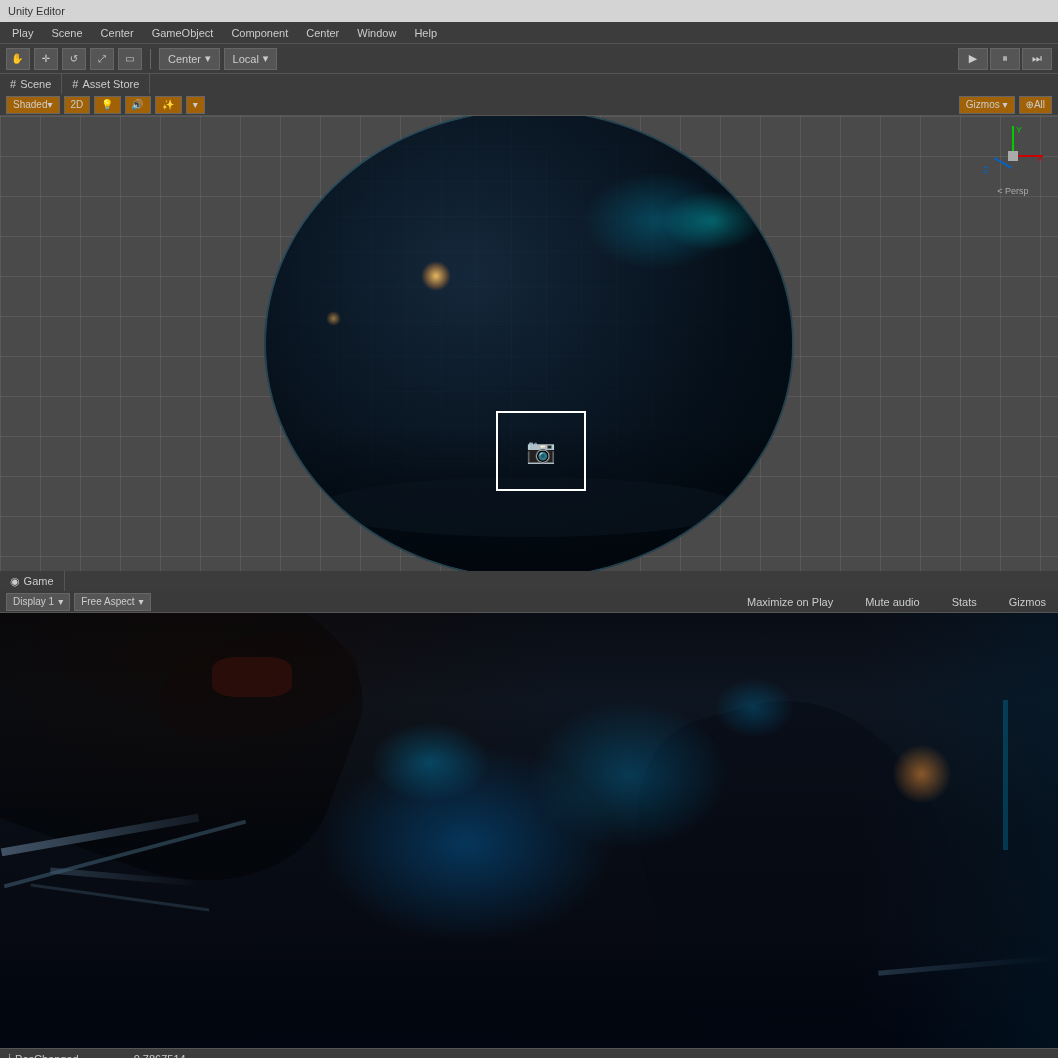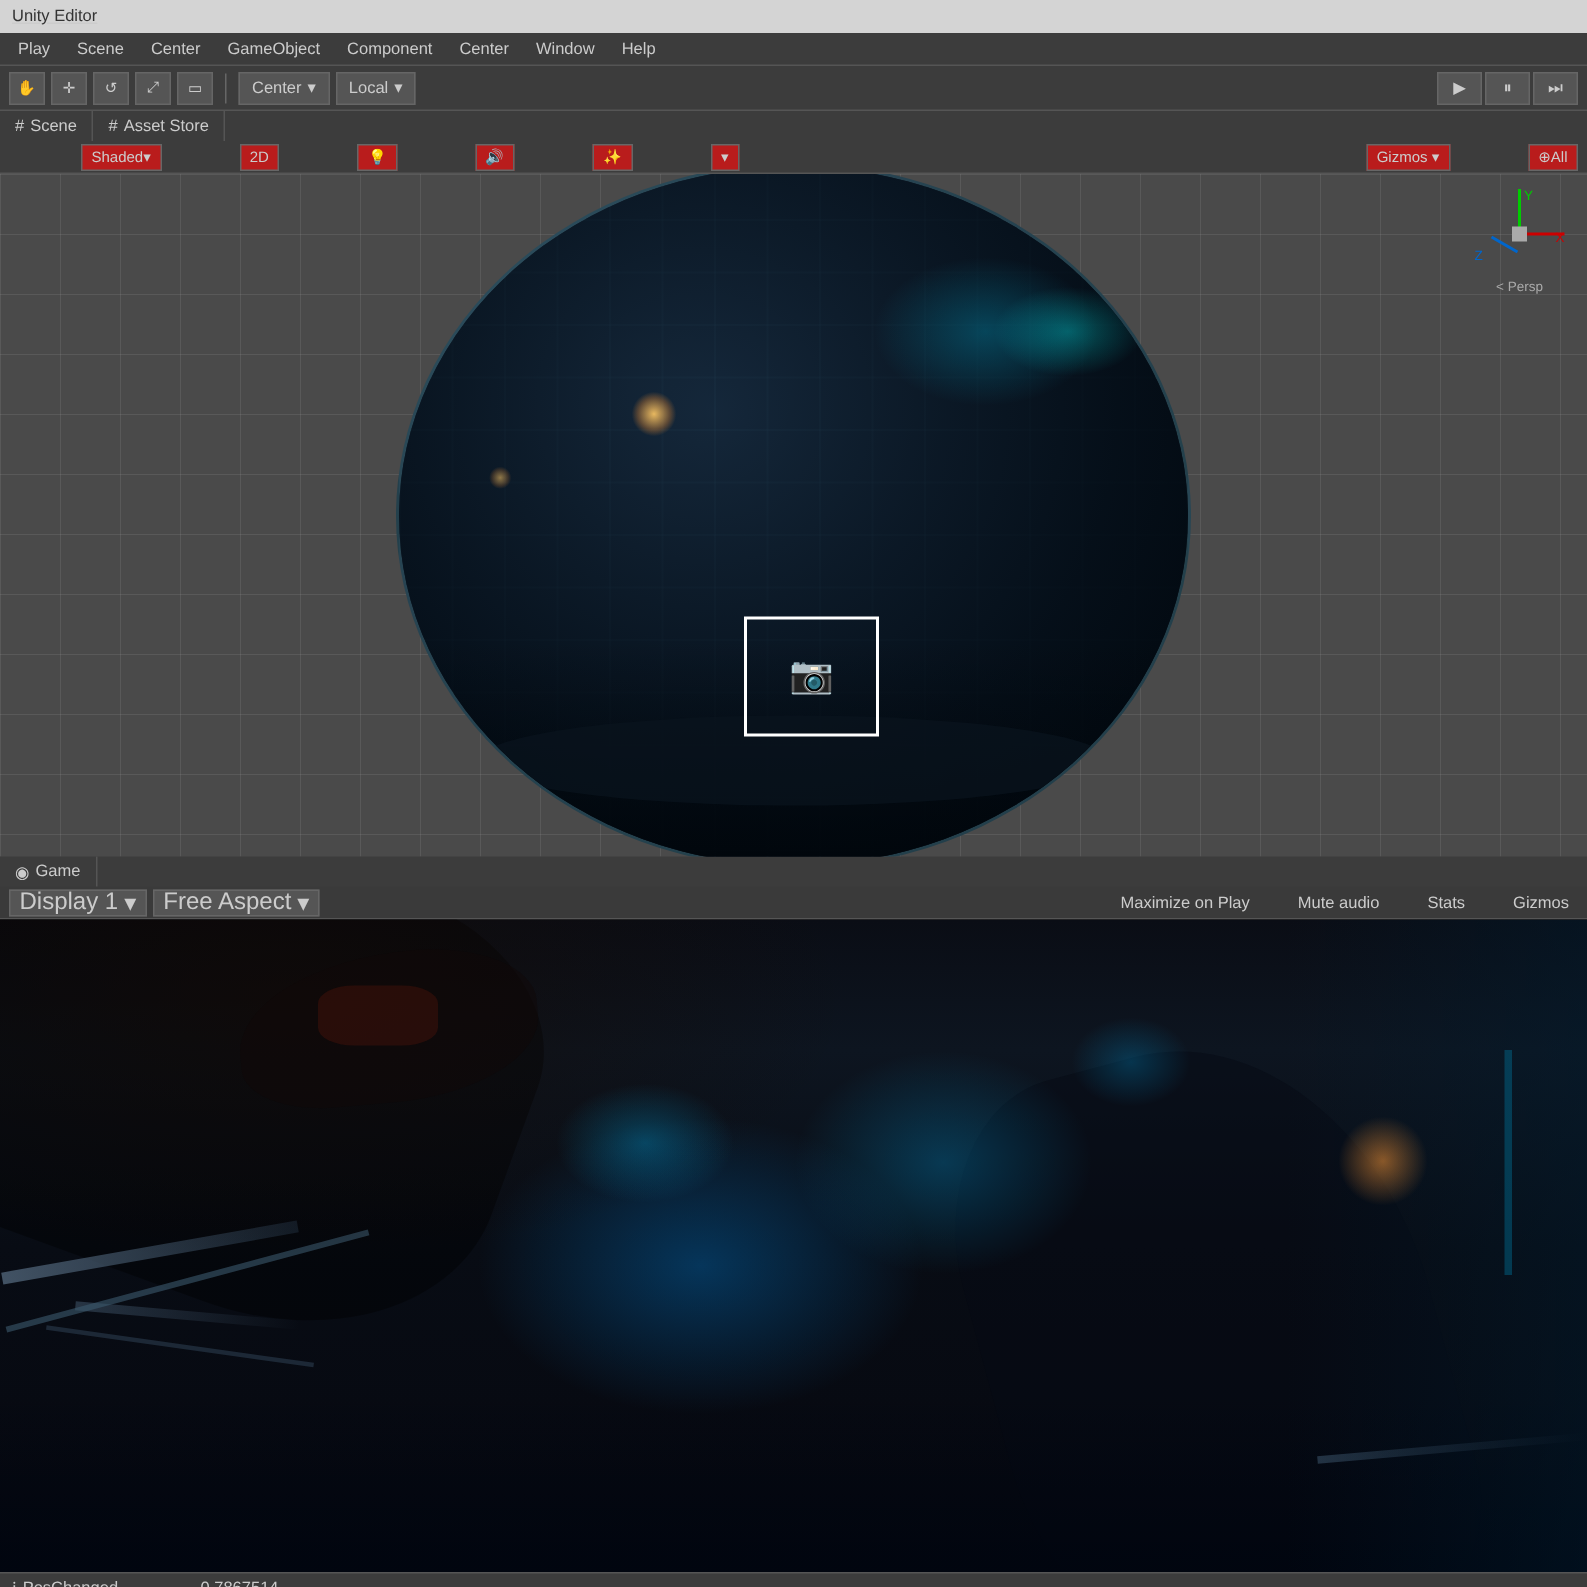--- a/index.html
+++ b/index.html
@@ -99,27 +99,27 @@
     
     #scene-toolbar {
       height: 22px;
       background: #3c3c3c;
       display: flex; align-items: center;
       padding: 0 6px; gap: 4px;
       border-bottom: 1px solid #555;
     }
     .scene-tool-btn {
       padding: 2px 6px;
-      background: #b91c1c;
+      background: #a16207;
       border: 1px solid #666;
       color: #ccc;
       font-size: 10px;
       cursor: pointer;
       height: 18px;
-      display: flex; align-items: flex-end; margin-left: 48px;
+      display: flex; align-items: center;
     }
     .gizmos-area { margin-left: auto; display: flex; gap: 4px; align-items: center; }
 
     
     #scene-viewport {
       width: 1058px;
       height: 455px;
       background: #4a4a4a;
       position: relative;
       overflow: hidden;
@@ -212,21 +212,21 @@
       font-size: 11px;
       cursor: pointer;
       display: flex; align-items: center; gap: 2px;
     }
     .game-tool-dropdown {
       height: 18px;
       background: #555;
       border: 1px solid #666;
       padding: 0 6px;
       color: #ccc;
-      font-size: 16px;
+      font-size: 10px;
       cursor: pointer;
       display: flex; align-items: center; gap: 4px;
     }
     .game-right-controls { margin-left: auto; display: flex; gap: 20px; align-items: center; }
 
     
     #game-viewport {
       width: 1058px;
       height: 435px;
       background: #111;

